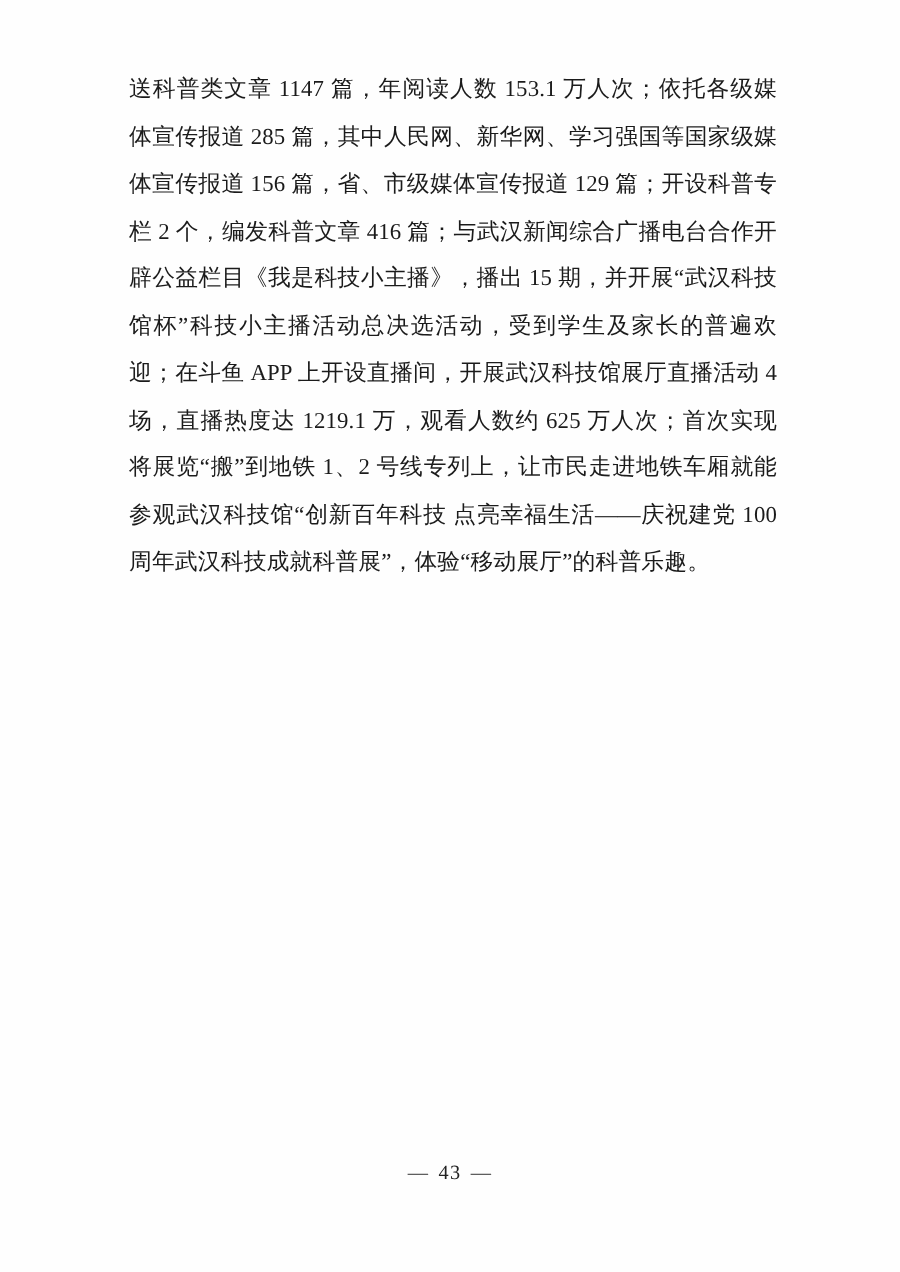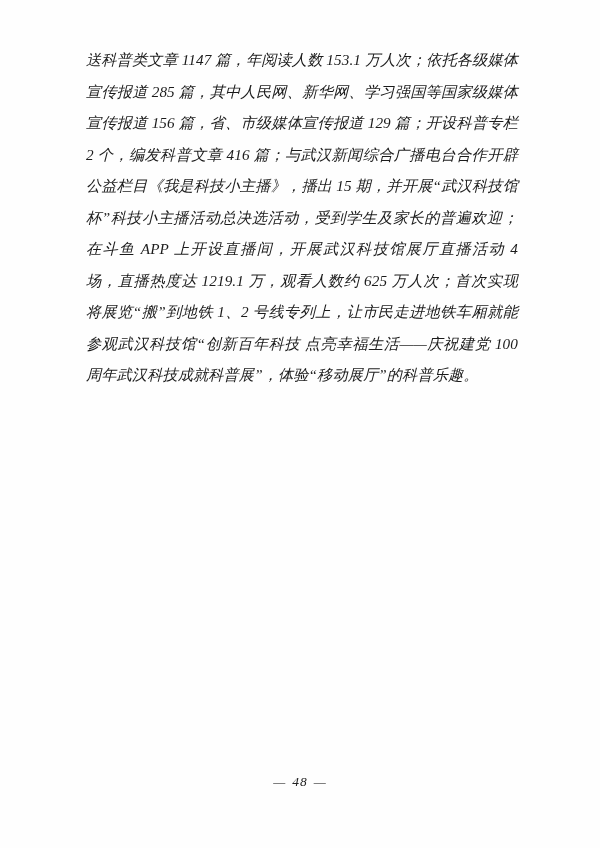--- a/index.html
+++ b/index.html
@@ -16,21 +16,20 @@
     overflow: hidden;
   }
   .page {
     position: absolute;
     top: 0;
     left: 0;
     width: 600px;
     height: 848px;
     background: #fefefe;
     box-sizing: border-box;
-    font-style: italic;
   }
   .body-text {
     position: absolute;
     top: 44px;
     left: 86px;
     width: 432px;
     font-size: 15.2px;
     line-height: 31.5px;
     text-align: justify;
     text-justify: inter-ideograph;
@@ -58,16 +57,16 @@
   }
 </style>
 </head>
 <body>
 
 <div class="page">
 
   <div class="body-text">送科普类文章 1147 篇，年阅读人数 153.1 万人次；依托各级媒体宣传报道 285 篇，其中人民网、新华网、学习强国等国家级媒体宣传报道 156 篇，省、市级媒体宣传报道 129 篇；开设科普专栏 2 个，编发科普文章 416 篇；与武汉新闻综合广播电台合作开辟公益栏目《我是科技小主播》，播出 15 期，并开展“武汉科技馆杯”科技小主播活动总决选活动，受到学生及家长的普遍欢迎；在斗鱼 APP 上开设直播间，开展武汉科技馆展厅直播活动 4 场，直播热度达 1219.1 万，观看人数约 625 万人次；首次实现将展览“搬”到地铁 1、2 号线专列上，让市民走进地铁车厢就能参观武汉科技馆“创新百年科技  点亮幸福生活——庆祝建党 100 周年武汉科技成就科普展”，体验“移动展厅”的科普乐趣。</div>
 
   <div class="footer">
-    <span class="dash">—</span><span class="page-number">48</span><span class="dash">—</span>
+    <span class="dash">—</span><span class="page-number">43</span><span class="dash">—</span>
   </div>
 
 </div>
 
 </body></html>

